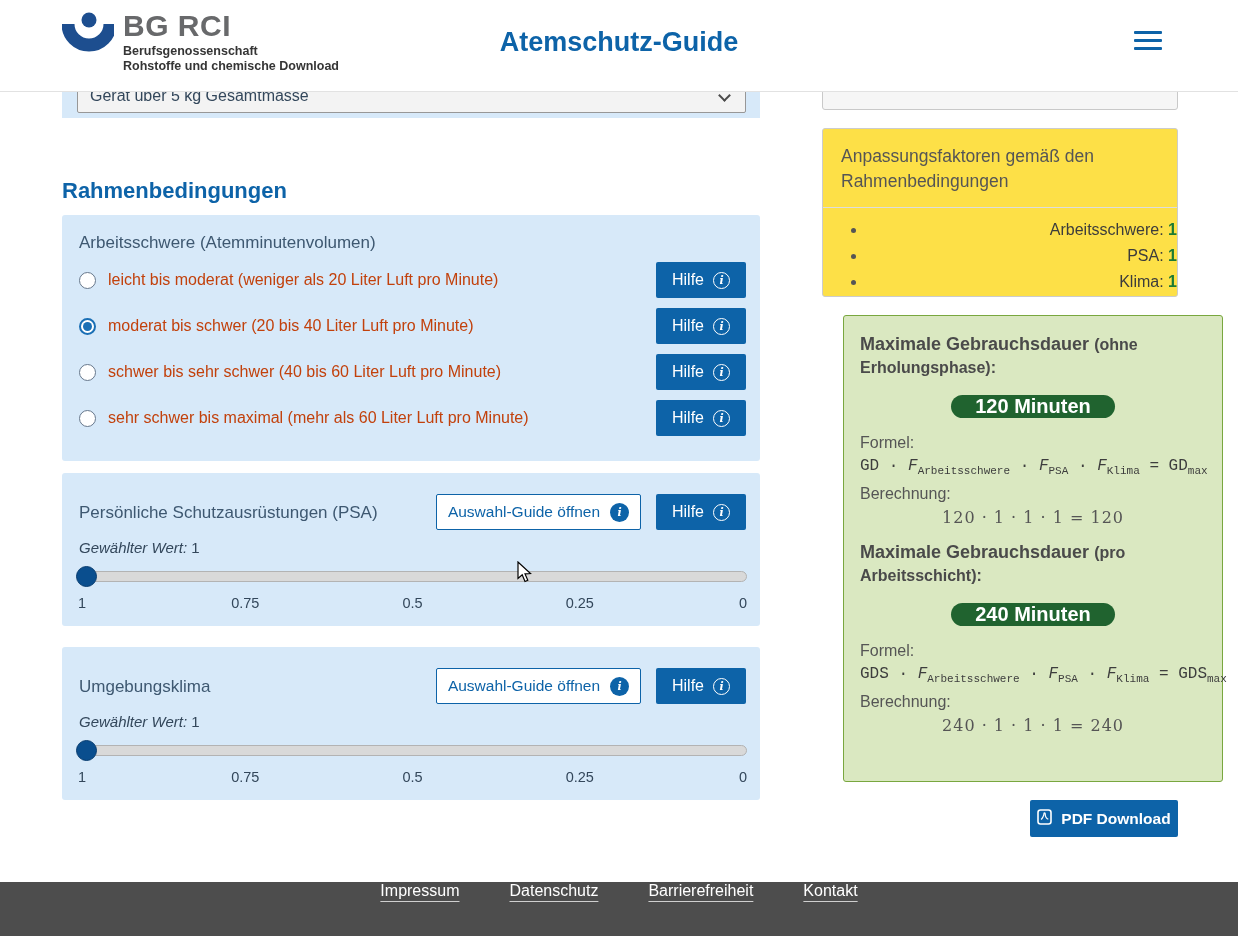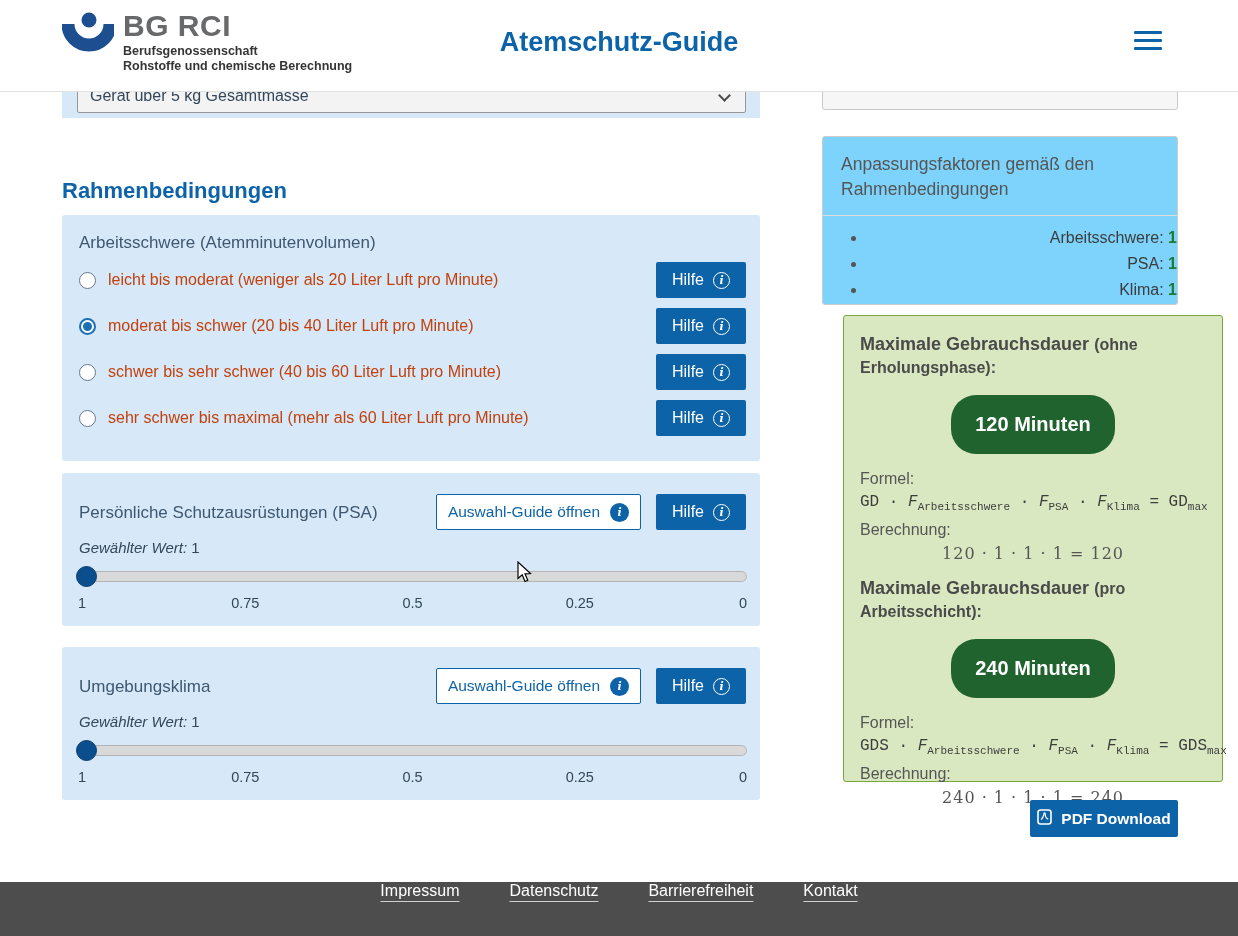--- a/index.html
+++ b/index.html
@@ -68,35 +68,35 @@
   .scale .s0  { left:0; }
   .scale .s25 { left:25%; transform:translateX(-50%); }
   .scale .s50 { left:50%; transform:translateX(-50%); }
   .scale .s75 { left:75%; transform:translateX(-50%); }
   .scale .s100{ right:0; }
 
   
   .cutoff-box { position:absolute; left:822px; top:40px; width:356px; height:70px;
     background:#f6f6f6; border:1px solid #c9c9c9; border-radius:3px; z-index:4; }
   .factors-box { position:absolute; left:822px; top:128px; width:356px; height:169px;
-    background:#7dd3fc; border:1px solid #cccccc; border-radius:3px;margin-top:8px; }
+    background:#fde047; border:1px solid #cccccc; border-radius:3px; }
   .factors-title { padding:15px 18px 12px; font-size:17.5px; color:#555; line-height:1.45;
     border-bottom:1px solid #dddddd; }
   .factors-list { margin-top:13px; padding-left:44px; font-size:16px; color:#3c3c3c;text-align:right; }
   .factors-list li { margin-bottom:8px; }
   .factors-list li::marker { color:#555; }
   .factor-value { font-weight:bold; color:#1b7a34; }
 
   .result-box { position:absolute; left:822px; top:315px; width:380px; height:467px;
     background:#dae8c1; border:1px solid #79a73f; border-radius:3px; padding:17px 16px; color:#4a4a4a;margin-left:21px; }
   .result-title { font-size:18px; font-weight:bold; color:#4a4a4a; line-height:1.3; }
   .result-subtitle { font-size:16px; }
   .badge-wrap { text-align:center; margin:15px 0 16px; }
   .badge { display:inline-block; background:#20632f; color:#fff; font-weight:bold; font-size:20px;
-    padding:18px 24px; border-radius:25px; }
+    padding:0 24px; border-radius:25px; }
   .flabel { font-size:16px; color:#555; margin:6px 0 5px; }
   .formula { font-family:Liberation Mono, monospace; font-size:16px; color:#3d3d3d; margin-bottom:8px; white-space:nowrap; }
   .formula .fvar { font-style:italic; }
   .formula sub { font-size:11px; }
   .calc { text-align:center; font-family:"DejaVu Serif", serif; font-size:16px; color:#555;
     margin:2px 0 14px; letter-spacing:1px; }
   .result-block2 { margin-top:4px; }
 
   .pdf-btn { position:absolute; left:1030px; top:800px; width:148px; height:37px;
     background:#0d63a8; color:#fff; border:none; border-radius:2px;
@@ -130,21 +130,21 @@
       <span>
         <svg width="52" height="48" viewBox="0 0 52 48">
           <circle cx="27" cy="10" r="7.5" fill="#1d4e8f"></circle>
           <path d="M6 14 A 21 21 0 1 0 48 14" fill="none" stroke="#1d4e8f" stroke-width="13" stroke-linecap="butt"></path>
         </svg>
       </span>
       <span class="logo-text">
         <div class="logo-name">BG RCI</div>
         <div class="logo-sub">
           <div>Berufsgenossenschaft</div>
-          <div>Rohstoffe und chemische Berechnung</div>
+          <div>Rohstoffe und chemische Download</div>
         </div>
       </span>
     </div>
     <div class="app-title">Atemschutz-Guide</div>
     <div class="hamburger">
       <span></span>
         <span></span>
         <span></span>
     </div>
   </div>

